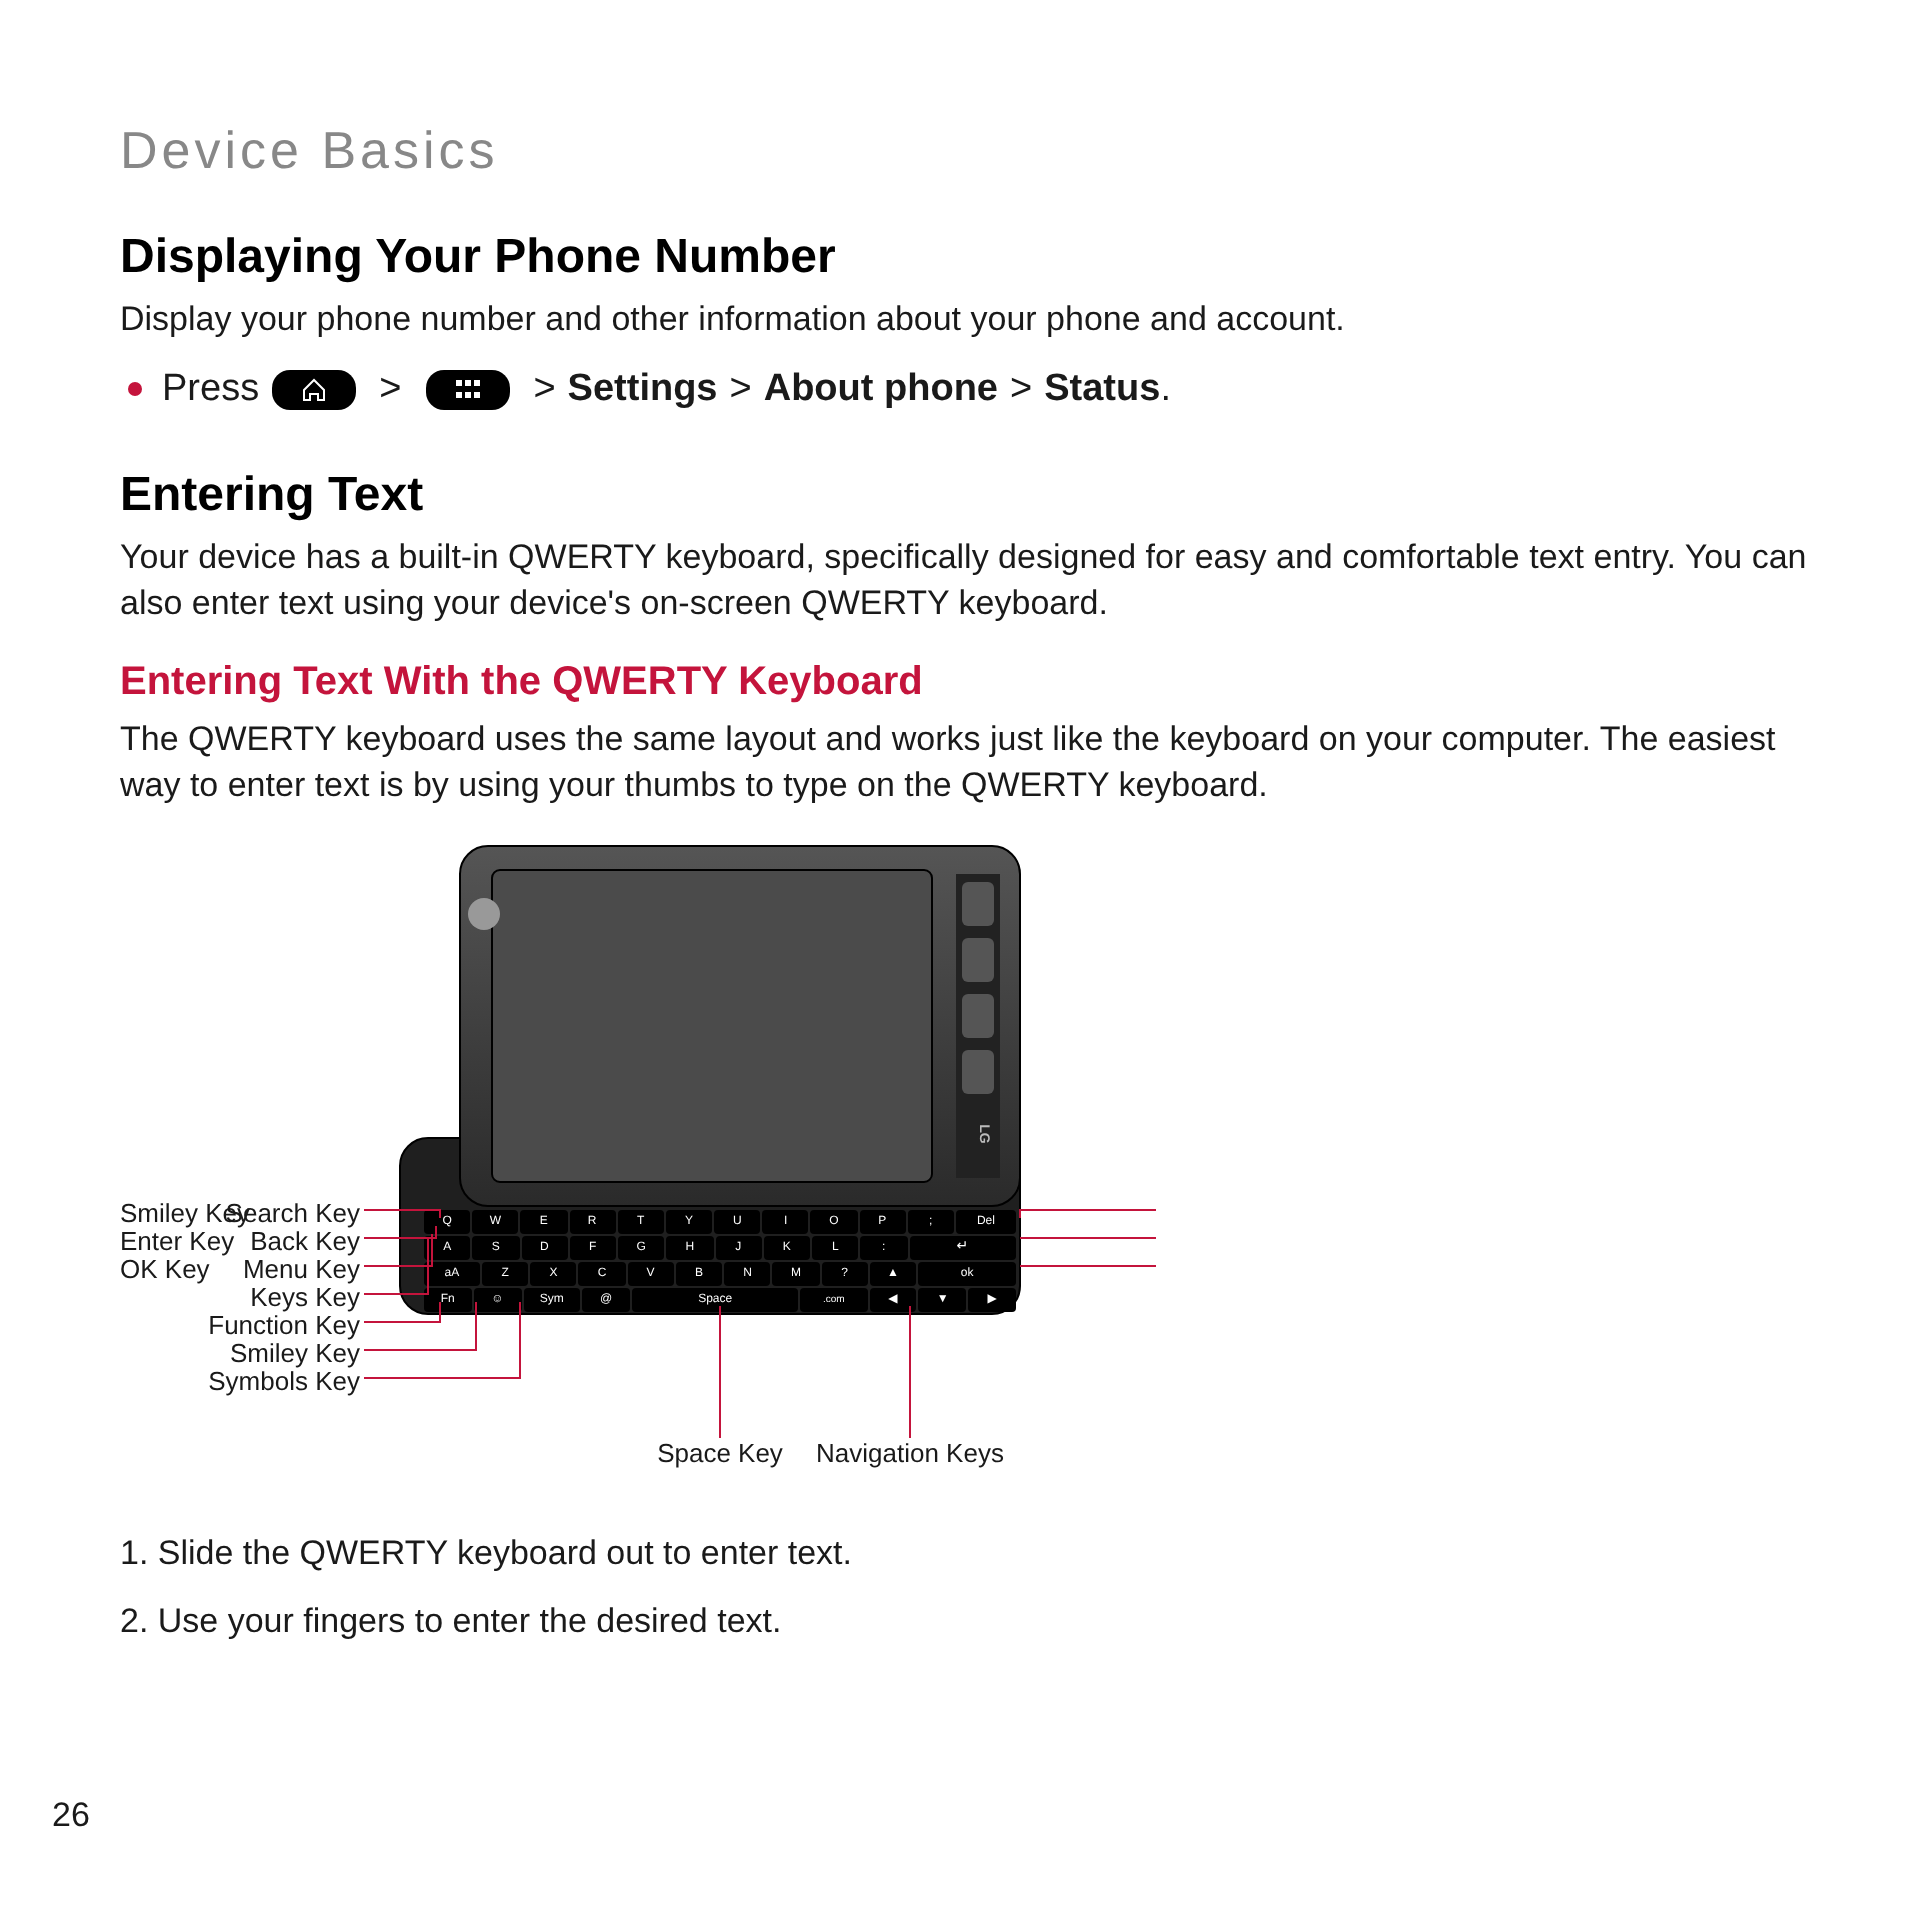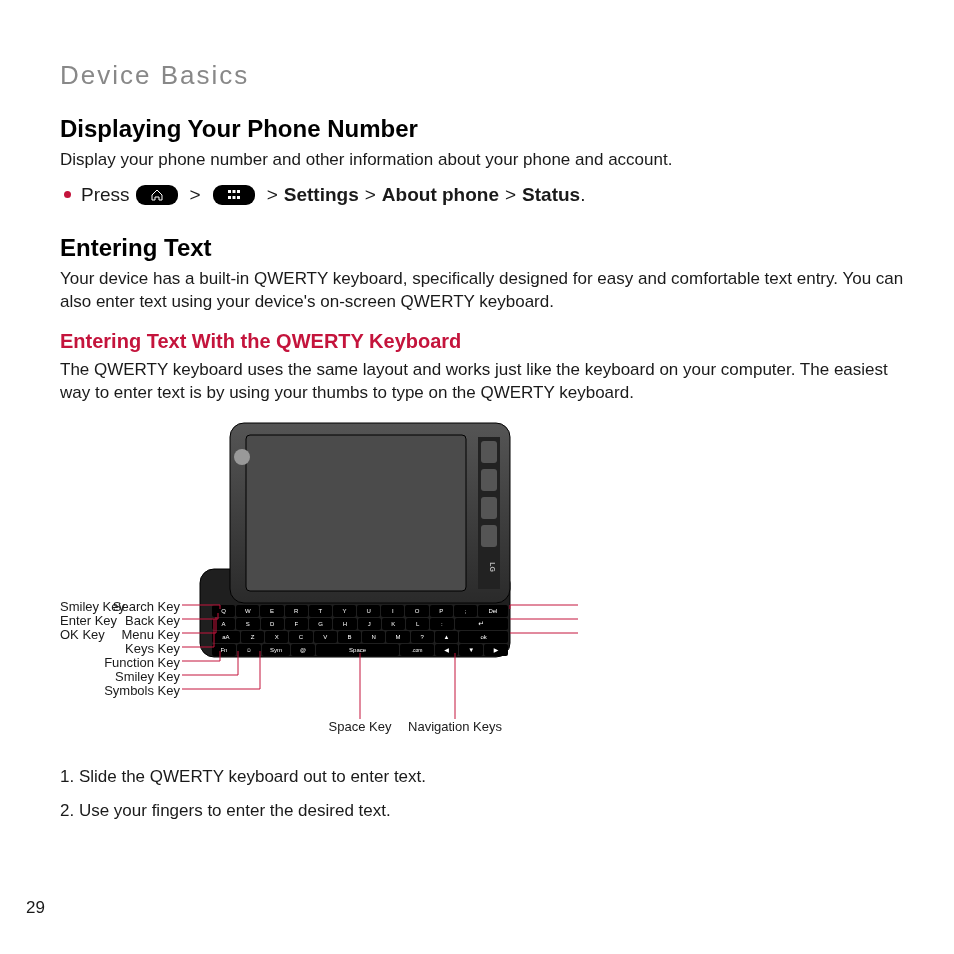--- a/index.html
+++ b/index.html
@@ -270,13 +270,13 @@
       <div class="label bottom-label" style="left:245px; top:300px;">Space Key</div>
       <div class="label bottom-label" style="left:340px; top:300px;">Navigation Keys</div>
     </div>
   </div>
 
   <div class="step">1. Slide the QWERTY keyboard out to enter text.</div>
   <div class="step">2. Use your fingers to enter the desired text.</div>
 
 </div>
 
-<div class="page-num">29</div>
+<div class="page-num">26</div>
 
 </body></html>

